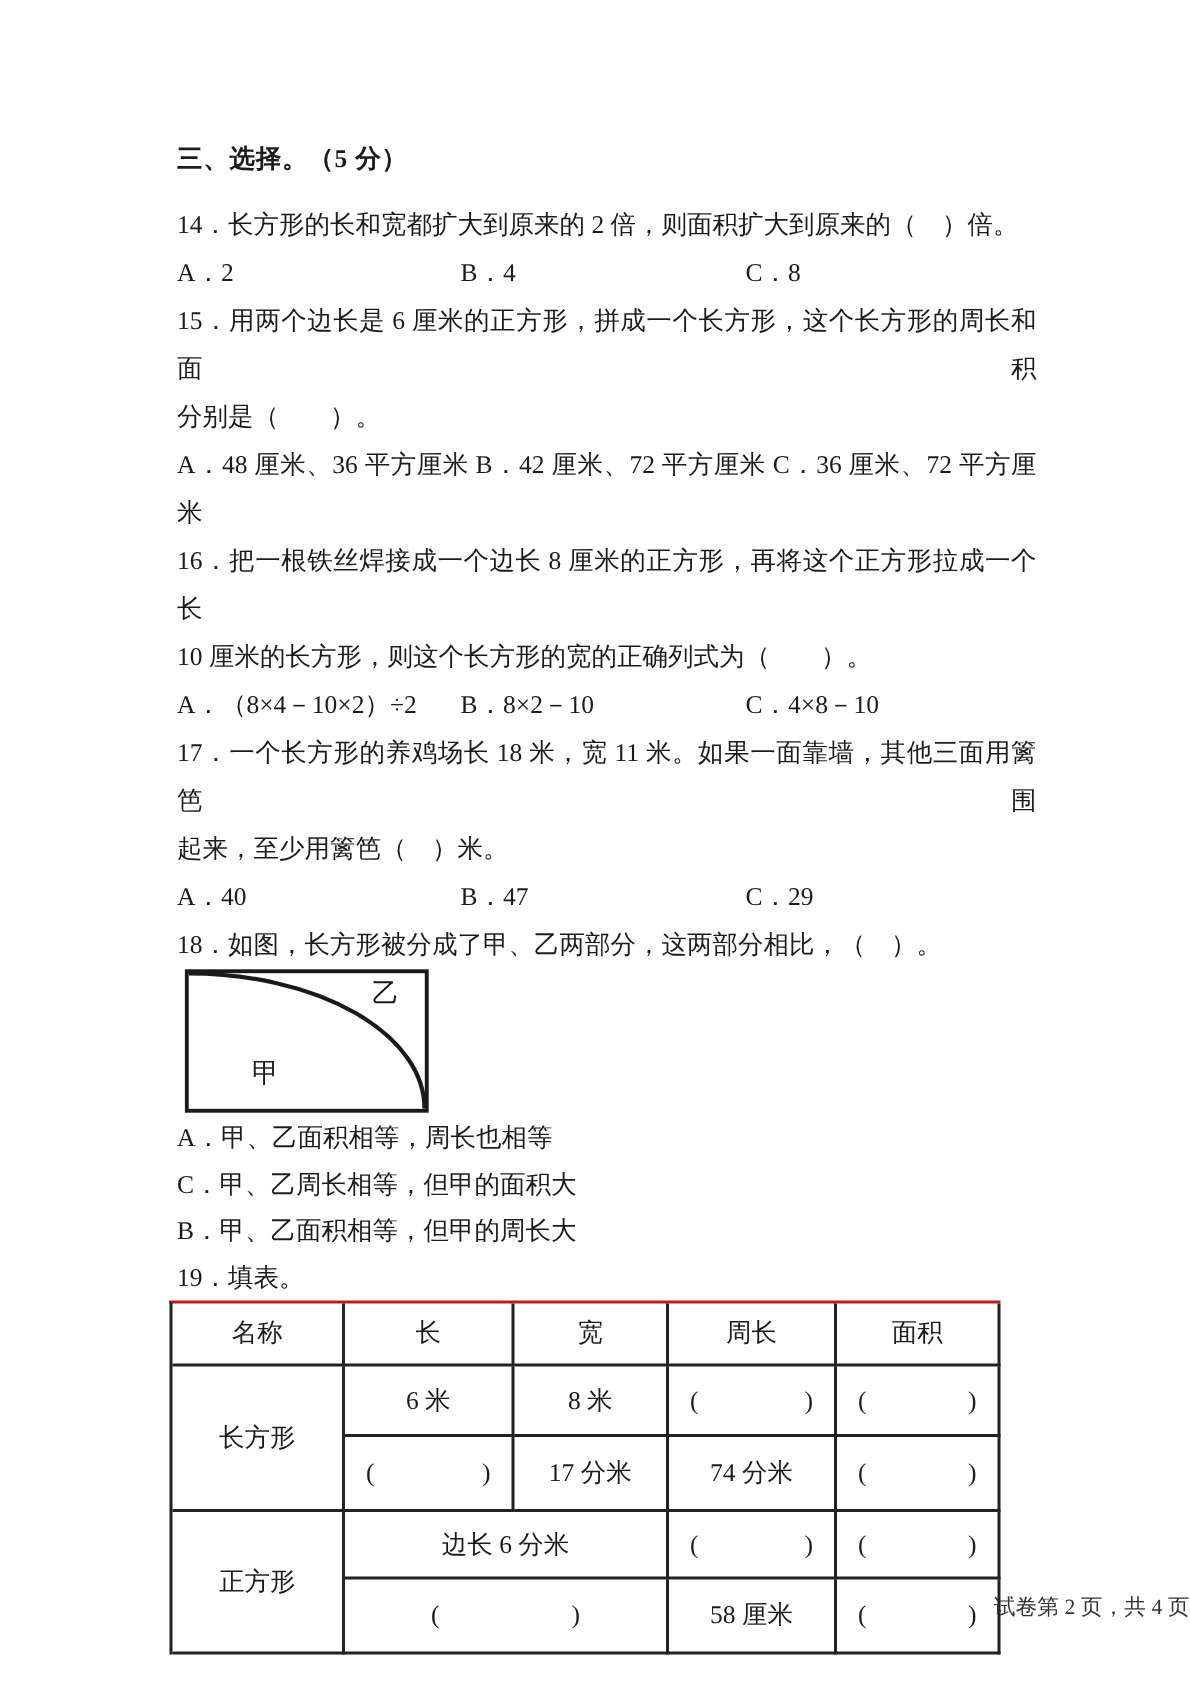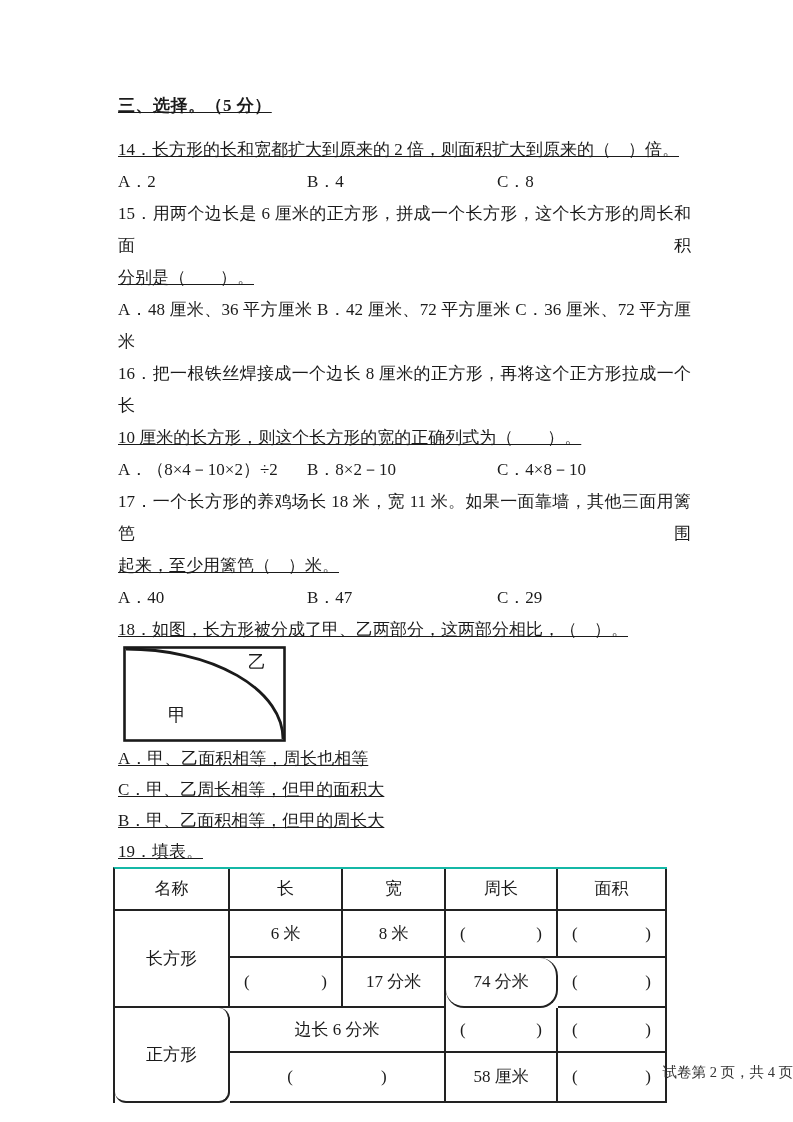--- a/index.html
+++ b/index.html
@@ -2,41 +2,41 @@
 <html><head>
 <meta charset="utf-8">
 <style>
   html,body{margin:0;padding:0;background:#fff;}
   .page{
     position:relative;width:793px;height:1122px;background:#ffffff;overflow:hidden;
     font-family:"Liberation Serif","DejaVu Serif",serif;
     color:#1b1b1b;font-size:17px;line-height:32px;
   }
   .content{position:absolute;left:118px;top:90px;width:573px;}
-  .line{white-space:nowrap;text-decoration:underline;}
+  .line{white-space:nowrap;}
   .jfull{text-align:justify;text-align-last:justify;white-space:normal;}
   .sec-title{font-weight:bold;margin-bottom:12px;letter-spacing:.5px;}
   .opts3{display:flex;justify-content:flex-end;}
   .opts3 .optA{width:189px;}
   .opts3 .optB{width:190px;}
   .opts3 .optC{flex:1;}
   
   .fig18{position:relative;width:164px;height:97px;margin-left:5px;}
   .fig18 svg{position:absolute;left:0;top:0;}
   .fig-label{position:absolute;line-height:18px;font-size:18px;}
   .lbl-yi{left:125px;top:7px;}
   .lbl-jia{left:45px;top:60px;}
   
   .tight{line-height:31px;}
   
   .tbl{
     display:grid;margin-left:-5px;margin-top:0;
     grid-template-columns:115px 113px 103px 112px 109px;
     grid-template-rows:42px 47px 50px 45px 50px;
-    border-top:2px solid #14b8a6;border-left:2px solid #222;
+    border-top:2px solid #b91c1c;border-left:2px solid #222;
     width:552px;line-height:20px;
   }
   .cell{
     border-right:2px solid #222;border-bottom:2px solid #222;
     display:flex;align-items:center;justify-content:center;
     font-size:17px;
   }
   .cell.blank{justify-content:space-between;padding:0 14px;box-sizing:border-box;}
   .cell.blank-mid{justify-content:center;gap:88px;}
   .footer{
@@ -116,27 +116,27 @@
       <div class="cell blank" style="grid-column:5;grid-row:2;">
         <span>(</span>
         <span>)</span>
       </div>
 
       <div class="cell blank" style="grid-column:2;grid-row:3;">
         <span>(</span>
         <span>)</span>
       </div>
       <div class="cell" style="grid-column:3;grid-row:3;">17 分米</div>
-      <div class="cell" style="grid-column:4;grid-row:3;border-radius:18px;">74 分米</div>
+      <div class="cell" style="grid-column:4;grid-row:3;">74 分米</div>
       <div class="cell blank" style="grid-column:5;grid-row:3;">
         <span>(</span>
         <span>)</span>
       </div>
 
-      <div class="cell" style="grid-column:1;grid-row:4/6;border-radius:11px;">正方形</div>
+      <div class="cell" style="grid-column:1;grid-row:4/6;">正方形</div>
 
       <div class="cell" style="grid-column:2/4;grid-row:4;">边长 6 分米</div>
       <div class="cell blank" style="grid-column:4;grid-row:4;">
         <span>(</span>
         <span>)</span>
       </div>
       <div class="cell blank" style="grid-column:5;grid-row:4;">
         <span>(</span>
         <span>)</span>
       </div>

